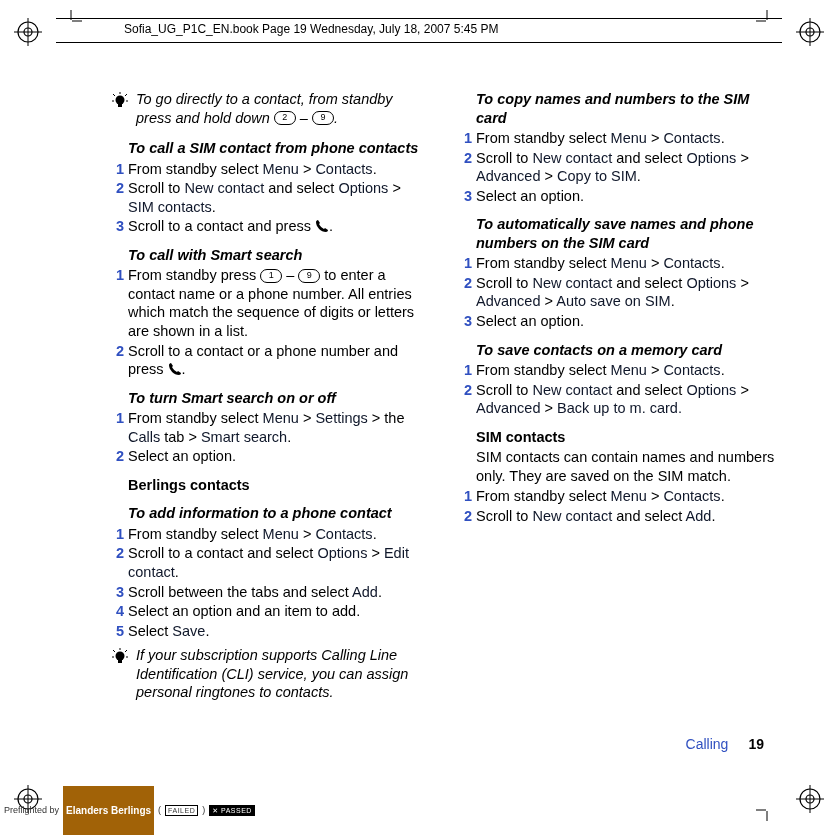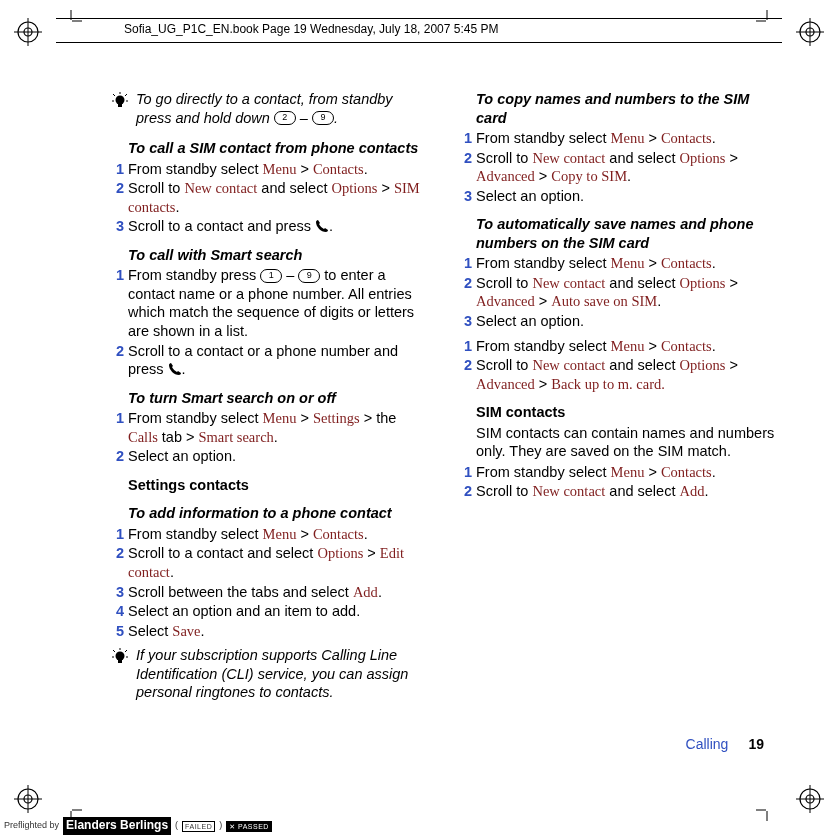--- a/index.html
+++ b/index.html
@@ -50,21 +50,21 @@
   }
   .section-title {
     font-style: italic;
     font-weight: bold;
     margin: 10px 0 2px 18px;
   }
   .sub-heading {
     font-weight: bold;
     margin: 10px 0 2px 18px;
   }
-  .menu { color: #7f1d1d; font-family: Liberation Serif, serif; }
+  .menu { color: #0f172a; }
   ol.steps {
     list-style: none;
     padding: 0 0 0 0;
     margin: 0 0 6px 0;
     counter-reset: step;
   }
   ol.steps > li {
     counter-increment: step;
     position: relative;
     padding-left: 18px;
@@ -116,21 +116,21 @@
     position: absolute;
     bottom: 4px; left: 4px;
     font-size: 9px;
     display: flex;
     align-items: center;
     gap: 4px;
     color: #333;
     text-align: right;
   }
   .preflight .logo {
-    background: #000000; color: #fff; font-size: 12px; padding: 1px 3px;
+    background: #a16207; color: #fff; font-size: 10px; padding: 18px 3px;
     font-weight: bold;
   }
   .preflight .failed {
     border: 1px solid #000; font-size: 7px; padding: 0 2px; letter-spacing: 0.5px;
   }
   .preflight .passed {
     background: #000; color: #fff; font-size: 7px; padding: 1px 3px; letter-spacing: 0.5px;
   }
   .avoid-break { break-inside: avoid; }
 </style>
@@ -255,21 +255,21 @@
   <div class="avoid-break">
     <div class="section-title">To turn Smart search on or off</div>
     <ol class="steps">
       <li>
         <span>From standby select </span><span class="menu">Menu</span><span> &gt; </span><span class="menu">Settings</span><span> &gt; the </span><span class="menu">Calls</span><span> tab &gt; </span><span class="menu">Smart search</span><span>.</span>
       </li>
       <li>Select an option.</li>
     </ol>
   </div>
 
-  <div class="sub-heading">Settings contacts</div>
+  <div class="sub-heading">Berlings contacts</div>
 
   <div class="section-title">To add information to a phone contact</div>
   <ol class="steps">
     <li>
       <span>From standby select </span><span class="menu">Menu</span><span> &gt; </span><span class="menu">Contacts</span><span>.</span>
     </li>
     <li>
       <span>Scroll to a contact and select </span><span class="menu">Options</span><span> &gt; </span><span class="menu">Edit contact</span><span>.</span>
     </li>
     <li>
@@ -316,20 +316,21 @@
         <span>From standby select </span><span class="menu">Menu</span><span> &gt; </span><span class="menu">Contacts</span><span>.</span>
       </li>
       <li>
         <span>Scroll to </span><span class="menu">New contact</span><span> and select </span><span class="menu">Options</span><span> &gt; </span><span class="menu">Advanced</span><span> &gt; </span><span class="menu">Auto save on SIM</span><span>.</span>
       </li>
       <li>Select an option.</li>
     </ol>
   </div>
 
   <div class="avoid-break">
+    <div class="section-title">To save contacts on a memory card</div>
     <ol class="steps">
       <li>
         <span>From standby select </span><span class="menu">Menu</span><span> &gt; </span><span class="menu">Contacts</span><span>.</span>
       </li>
       <li>
         <span>Scroll to </span><span class="menu">New contact</span><span> and select </span><span class="menu">Options</span><span> &gt; </span><span class="menu">Advanced</span><span> &gt; </span><span class="menu">Back up to m. card.</span><span></span>
       </li>
     </ol>
   </div>
 

